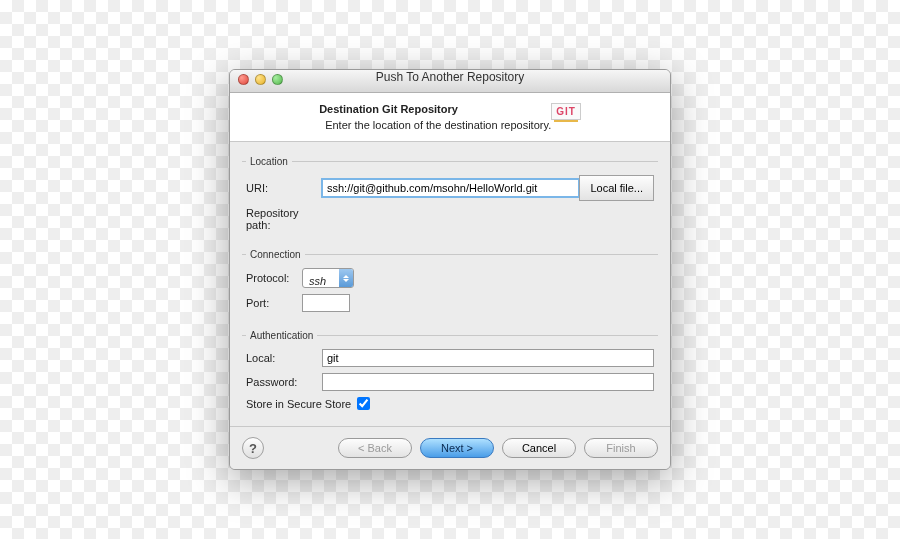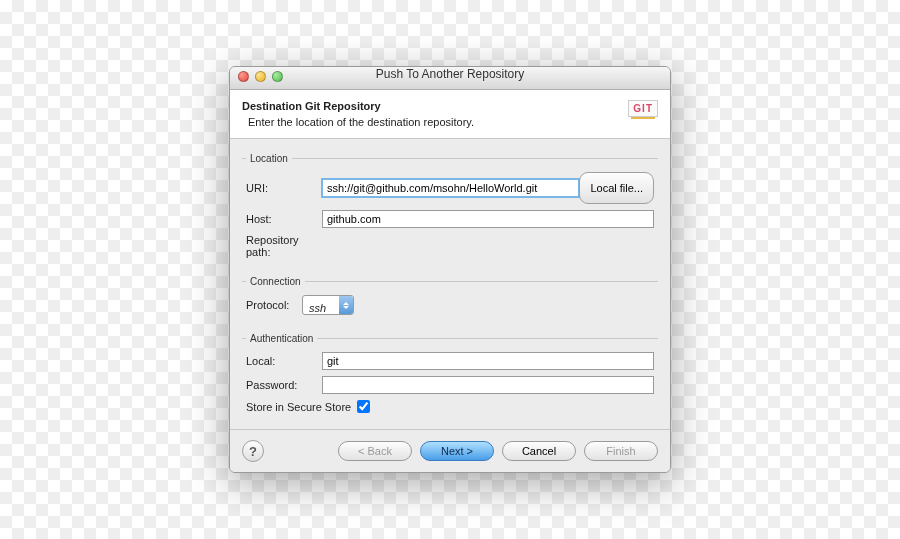--- a/index.html
+++ b/index.html
@@ -54,21 +54,21 @@
   }
   .tl.red { background: radial-gradient(circle at 30% 30%, #ff9a8f, #e1493d); }
   .tl.yellow { background: radial-gradient(circle at 30% 30%, #ffe28a, #e8b32a); }
   .tl.green { background: radial-gradient(circle at 30% 30%, #a6eea0, #55b84d); }
   .titlebar-title { font-size: 12px; color: #333; }
   .header {
     background: #fff;
     padding: 10px 12px;
     border-bottom: 1px solid #c8c8c8;
     display: flex;
-    justify-content: space-between;
+    justify-content: center;
     align-items: flex-start;
   }
   .header-text h1 { font-size: 11px; font-weight: bold; margin: 0 0 4px 0; }
   .header-text p { font-size: 11px; margin: 0 0 0 6px; color: #222; }
   .git-icon {
     border: 1px solid #ccc;
     padding: 2px 4px;
     font-size: 10px;
     font-weight: bold;
     color: #d46; 
@@ -120,24 +120,24 @@
     height: 18px;
   }
   .uri-field { flex: 1; }
   .uri-field.focused { outline: 2px solid #7ab6e8; outline-offset: -1px; }
   .full { flex: 1; }
   .short { width: 48px; }
   .aqua-btn {
     font-size: 11px;
     padding: 1px 10px;
     border: 1px solid #a0a0a0;
-    border-radius: 9px;
+    border-radius: 0;
     background: linear-gradient(to bottom, #fdfdfd, #e3e3e3);
     cursor: default;
-    height: 32px;
+    height: 26px;
     line-height: 14px;
   }
   .aqua-select {
     display: inline-flex;
     align-items: flex-end;
     border: 1px solid #9a9a9a;
     border-radius: 3px;
     background: #ffffff;
     height: 18px;
     font-size: 11px;
@@ -229,44 +229,44 @@
 
     <fieldset>
       <legend>Location</legend>
 
       <div class="row">
         <label>URI:</label>
         <input type="text" class="uri-field focused full" value="ssh://git@github.com/msohn/HelloWorld.git" style="">
         <button class="aqua-btn">Local file...</button>
       </div>
 
-      <div class="row">
-        <label>Host:</label>
-        <input type="text" class="full" value="github.com" style="">
-      </div>
 
       <div class="row">
         <label>Repository path:</label>
       </div>
     </fieldset>
 
     <fieldset>
       <legend>Connection</legend>
 
       <div class="row">
         <label style="width:56px">Protocol:</label>
         <div class="aqua-select">
           <span class="val">ssh</span>
           <span class="arrows">
             <div class="up"></div>
               <div class="down"></div>
           </span>
         </div>
       </div>
 
+      <div class="row">
+        <label style="width:56px">Port:</label>
+        <input type="text" class="short" value="" style="">
+      </div>
     </fieldset>
 
     <fieldset>
       <legend>Authentication</legend>
 
       <div class="row">
         <label>Local:</label>
         <input type="text" class="full" value="git" style="">
       </div>
 

